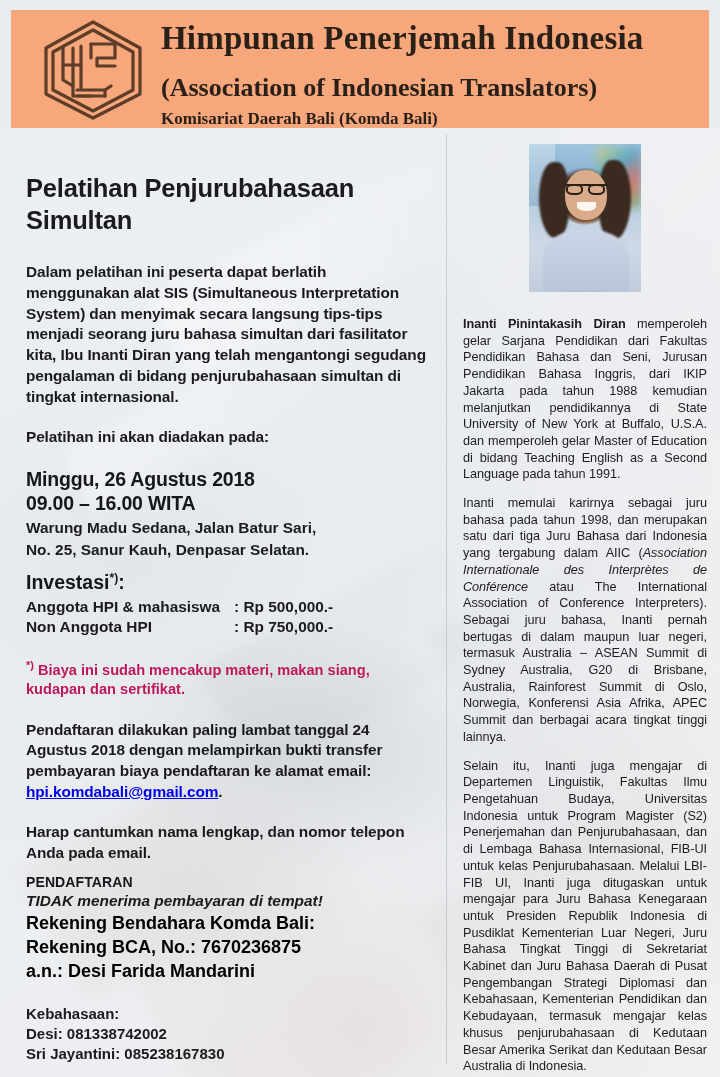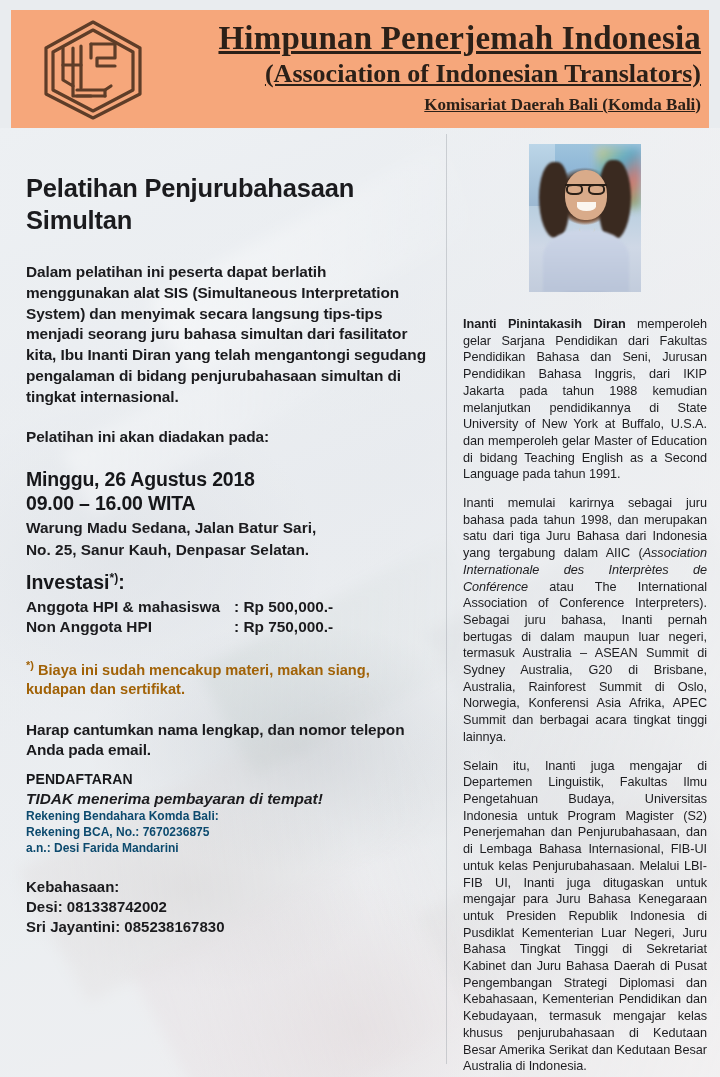--- a/index.html
+++ b/index.html
@@ -57,27 +57,26 @@
     position:absolute; left:11px; top:10px; width:698px; height:118px;
     background:#f6a77b;
     z-index:5;
   }
   .header-inner { position:relative; width:100%; height:100%; }
 
   .logo { position:absolute; left:22px; top:8px; width:120px; height:104px; }
 
   .header-text {
     position:absolute; left:150px; top:10px; right:8px;
-    text-align:right;
+    text-align:left;
     font-family:"Liberation Serif", serif;
     color:#2b2018;
-    text-decoration:underline;
   }
   .h-line1 { font-size:33px; font-weight:bold; letter-spacing:.2px; line-height:1.12; }
-  .h-line2 { font-size:26px; font-weight:bold; line-height:1.22; margin-top:1px; }
+  .h-line2 { font-size:26px; font-weight:bold; line-height:1.22; margin-top:15px; }
   .h-line3 { font-size:17px; font-weight:bold; line-height:1.3; margin-top:4px; }
 
   
   .content { position:absolute; left:0; top:128px; width:720px; height:949px; z-index:6; }
 
   .divider {
     position:absolute; left:446px; top:6px; width:1px; height:930px;
     background:rgba(150,155,162,.40);
   }
 
@@ -109,31 +108,31 @@
   .invest-head {
     font-size:19.5px; font-weight:bold; color:#16171a; line-height:1.25;
   }
   .invest-head sup { font-size:12px; vertical-align:super; font-weight:bold; }
 
   .price-table { margin-top:3px; }
   .price-row { display:flex; font-size:15.4px; font-weight:bold; color:#1b1b1e; line-height:1.33; }
   .price-label { width:208px; flex:0 0 208px; }
   .price-val { white-space:pre; }
 
-  .footnote { font-size:14.6px; font-weight:bold; color:#a16207; line-height:1.33; }
+  .footnote { font-size:14.6px; font-weight:bold; color:#be185d; line-height:1.33; }
   .footnote sup { font-size:11px; vertical-align:super; }
 
   .email { text-decoration:underline; }
 
   .pendaftaran-head {
     font-size:14px; font-weight:bold; color:#16171a; line-height:1.25;
     letter-spacing:.1px;
   }
   .italic-line { font-style:italic; font-size:15.4px; font-weight:bold; color:#1b1b1e; line-height:1.33; }
-  .bank-line { font-size:12px; font-weight:bold; color:#0c4a6e; line-height:1.33; }
+  .bank-line { font-size:18px; font-weight:bold; color:#000000; line-height:1.33; }
   .contact-line { font-size:15px; font-weight:bold; color:#1b1b1e; line-height:1.34; }
 
   
   .photo-wrap {
     width:244px; display:flex; justify-content:center; margin-top:8px;
   }
   .photo {
     width:112px; height:148px;
     background:
       radial-gradient(ellipse 46px 40px at 56px 52px, #6b4f3c 0%, #4a3528 55%, rgba(74,53,40,0) 72%),
@@ -248,20 +247,21 @@
           </div>
           <div class="price-row">
             <span class="price-label">Non Anggota HPI</span>
             <span class="price-val">: Rp 750,000.-</span>
           </div>
         </div>
       </div>
 
       <div class="footnote mt-2"><sup>*)</sup><span> Biaya ini sudah mencakup materi, makan siang, kudapan dan sertifikat.</span></div>
 
+      <div class="para mt-2"><span>Pendaftaran dilakukan paling lambat tanggal 24 Agustus 2018 dengan melampirkan bukti transfer pembayaran biaya pendaftaran ke alamat email:</span><br><a class="email" href="#">hpi.komdabali@gmail.com</a><span>.</span></div>
 
       <div class="para mt-2">Harap cantumkan nama lengkap, dan nomor telepon Anda pada email.</div>
 
       <div class="mt-3">
         <div class="pendaftaran-head">PENDAFTARAN</div>
         <div class="italic-line">TIDAK menerima pembayaran di tempat!</div>
         <div class="bank-line">Rekening Bendahara Komda Bali:</div>
         <div class="bank-line">Rekening BCA, No.: 7670236875</div>
         <div class="bank-line">a.n.: Desi Farida Mandarini</div>
       </div>

